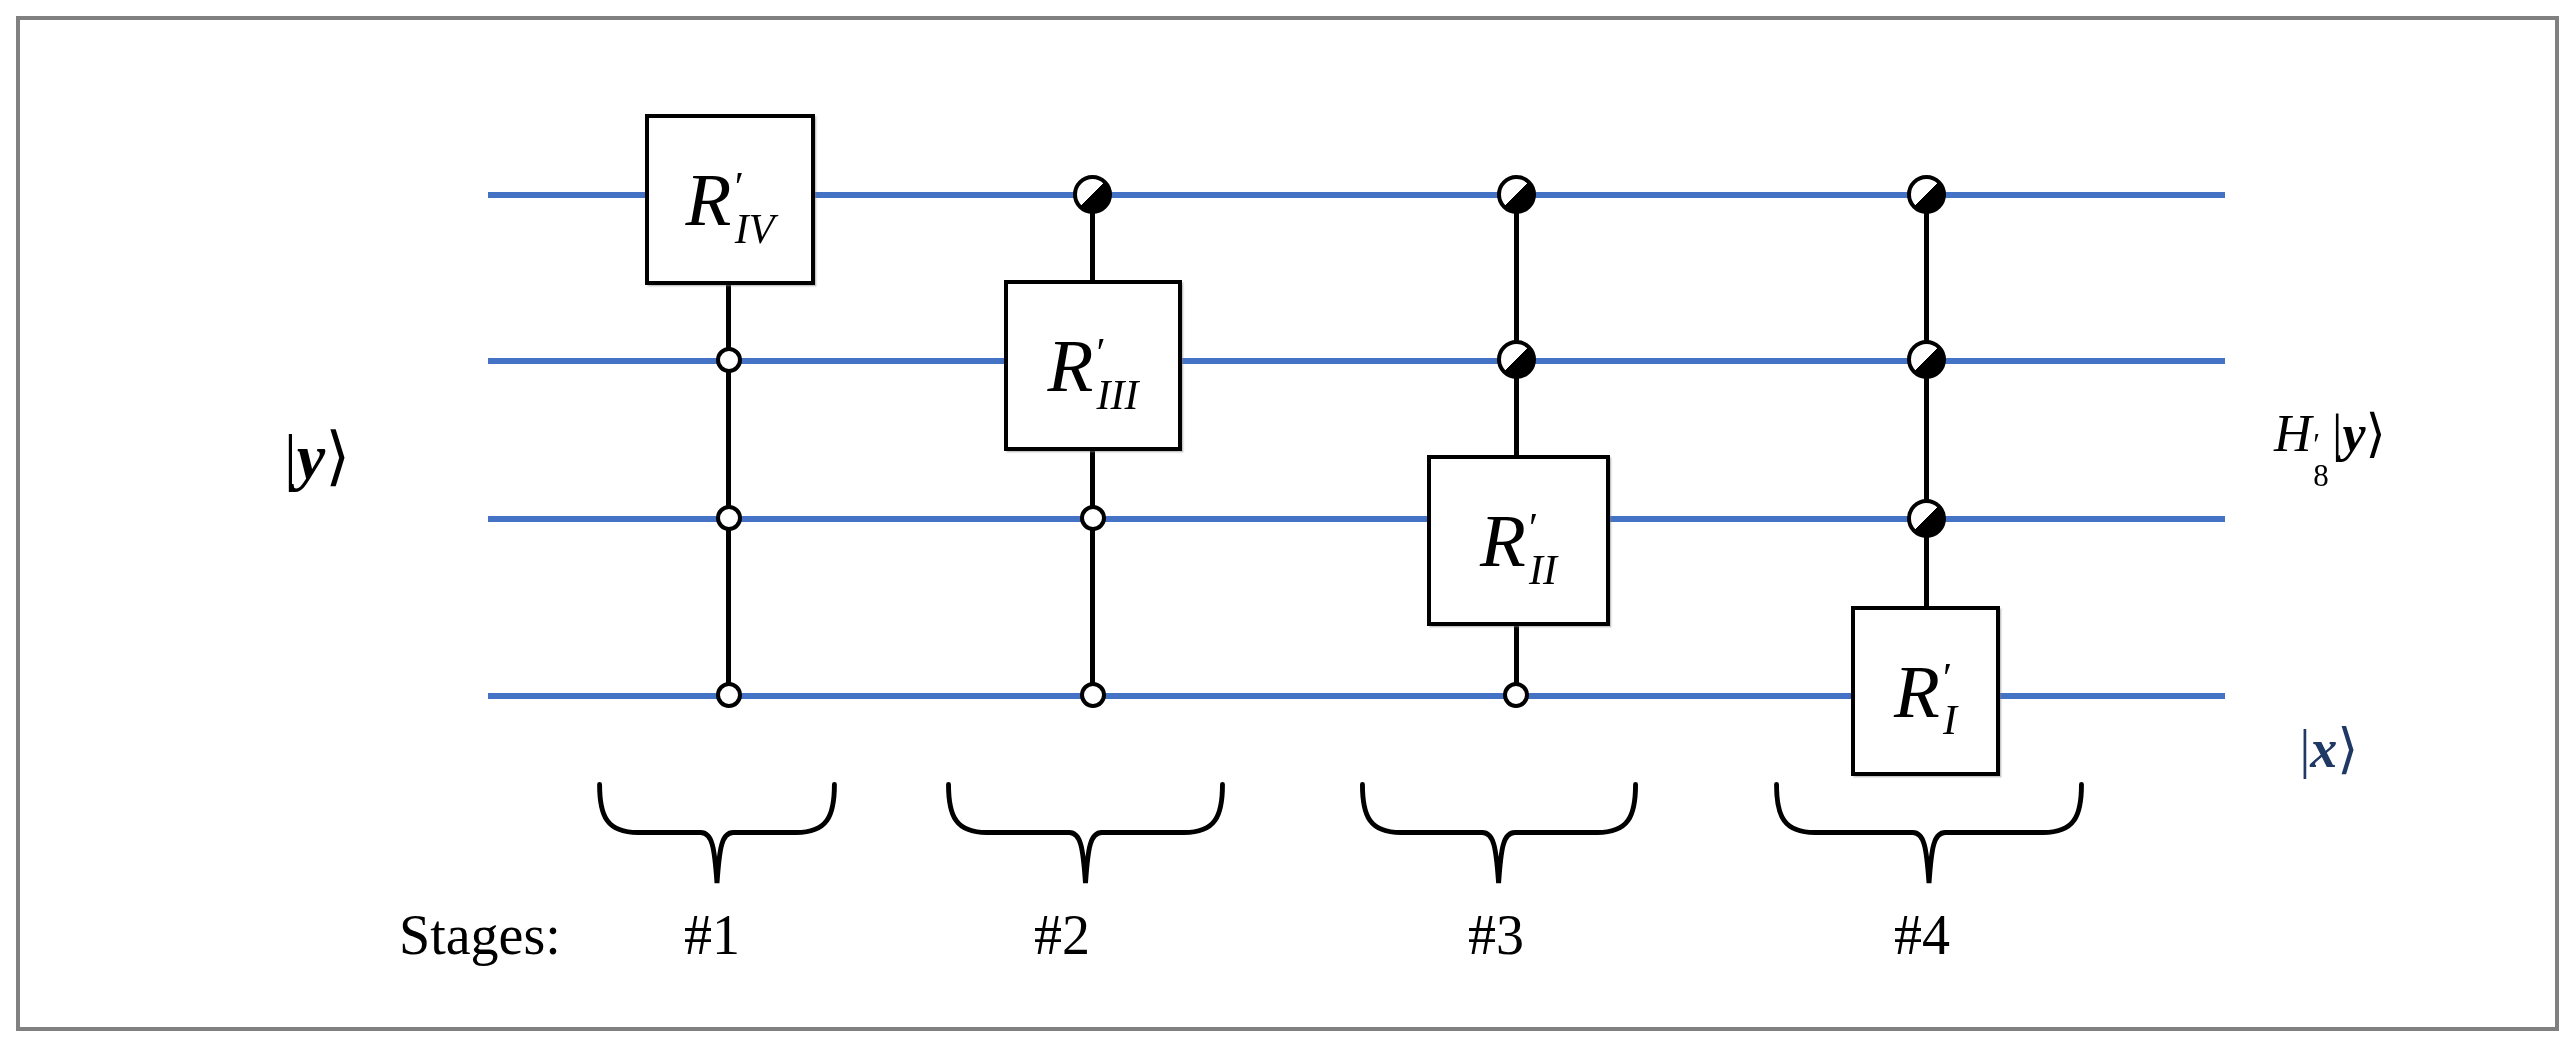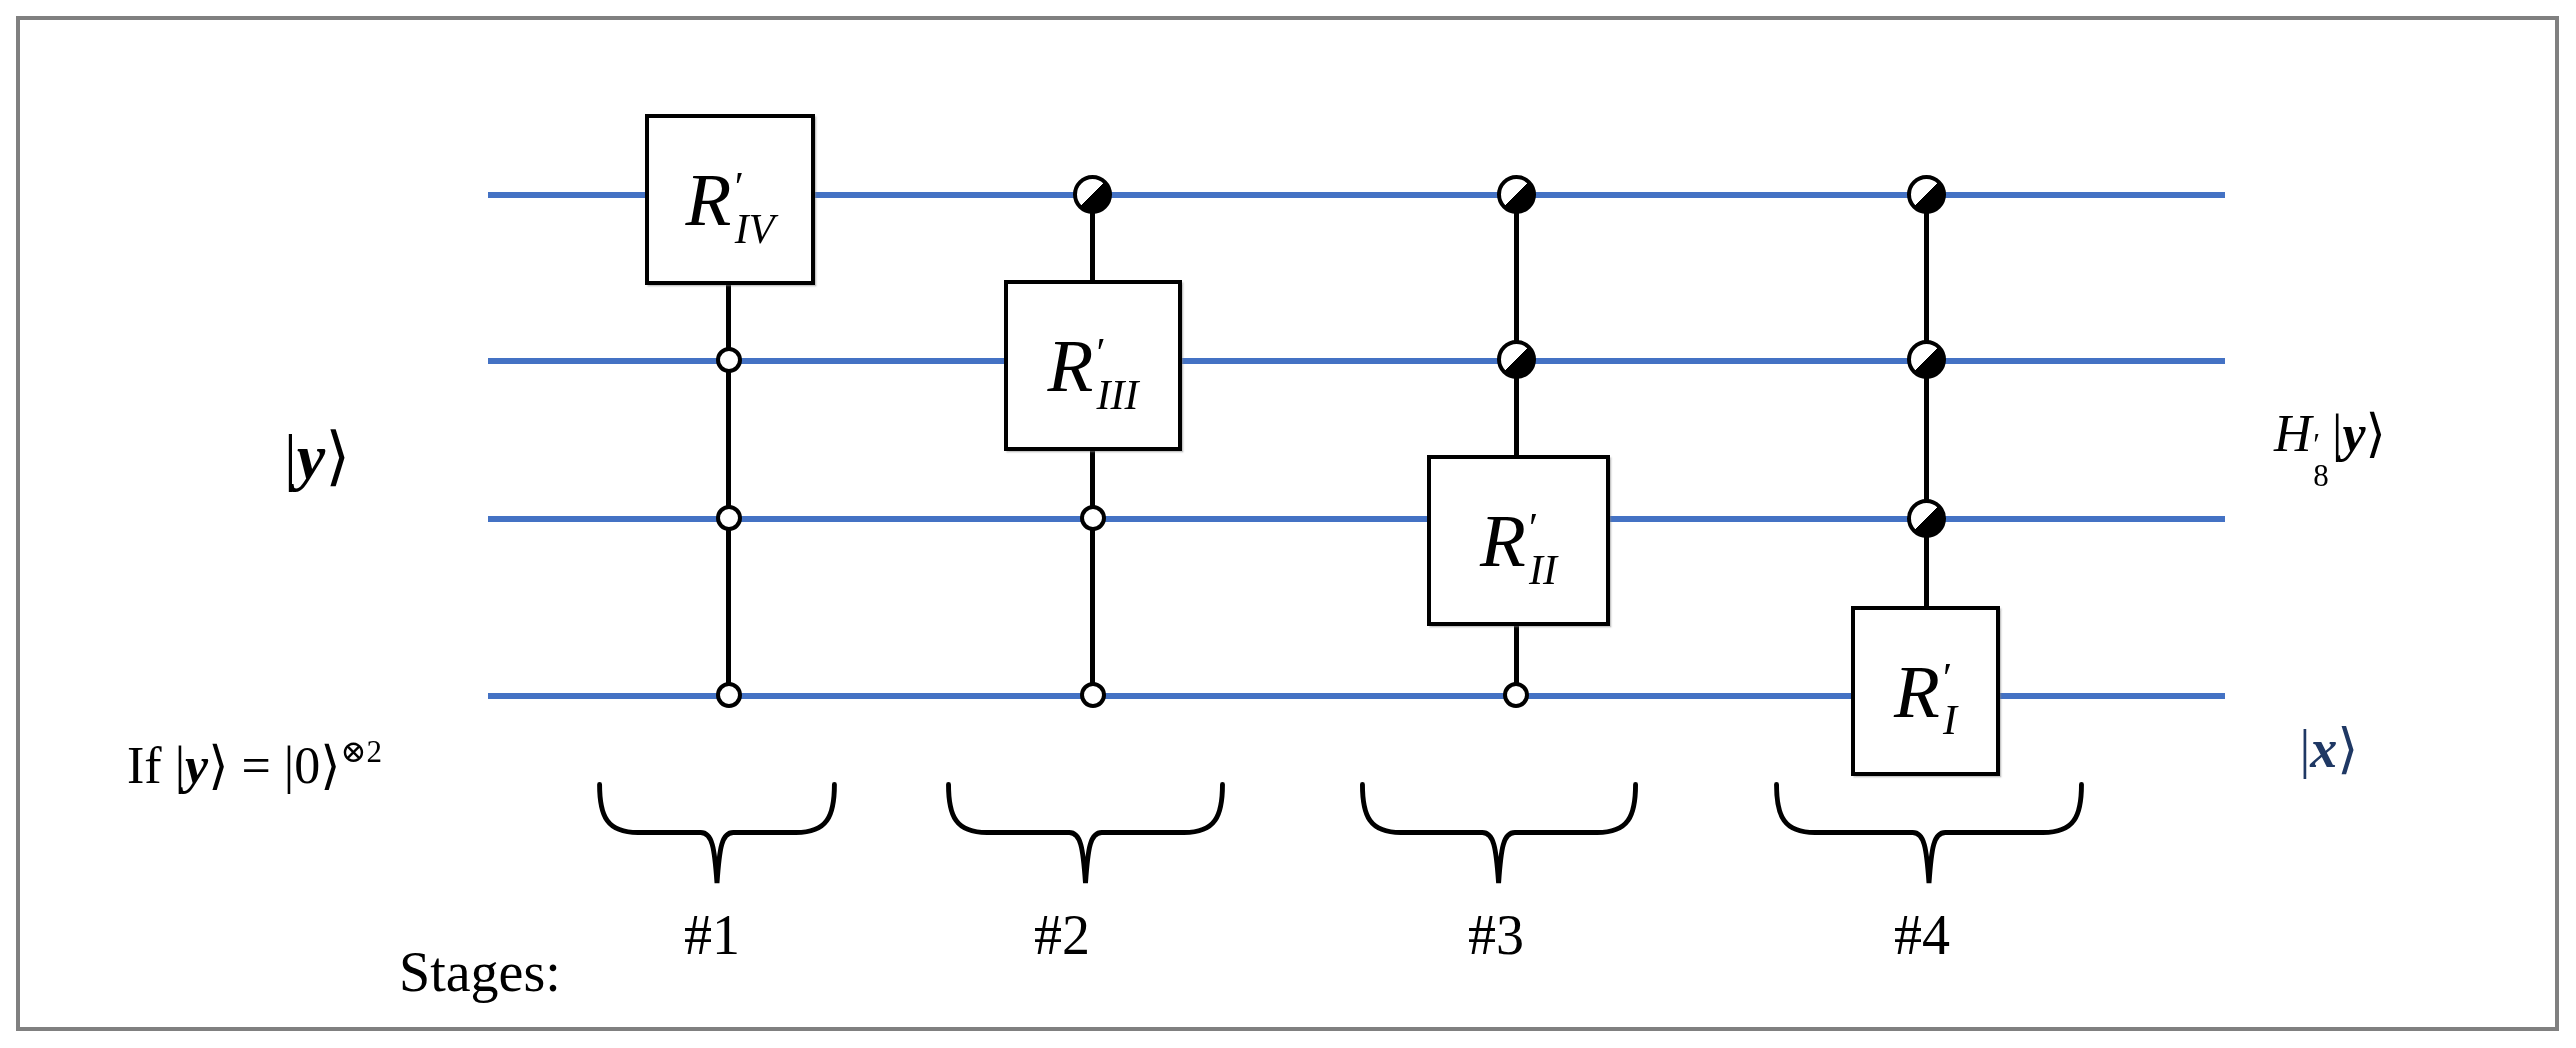--- a/index.html
+++ b/index.html
@@ -122,29 +122,28 @@
       </svg>
   </div>
   <div class="brace" style="left:1774px;width:310px;">
     <svg class="bracesvg" width="310" height="106" viewBox="0 0 380 130">
         <path d="M 3 3 C 3 42 12 62 50 62 L 170 62 C 184 62 187 80 190 124 C 193 80 196 62 210 62 L 330 62 C 368 62 377 42 377 3"></path>
       </svg>
   </div>
 
   <div class="mathlabel ket-y center-xy" style="left:317px;top:457px;"><span>|</span><span class="bi">y</span><span>⟩</span></div>
 
-  <div class="mathlabel cond center-y" style="left:127px;top:764px;"><span>If |</span><span class="bi">y</span><span>⟩ = |0⟩</span><sup>⊗2</sup></div>
 
   <div class="mathlabel hlabel center-xy" style="left:2330px;top:447px;"><span class="it">H</span><span class="ss">
         <span class="pr">′</span>
         <span class="pr">8</span>
       </span><span>|</span><span class="bi">y</span><span>⟩</span></div>
 
   <div class="mathlabel xlabel center-xy" style="left:2329px;top:749px;"><span>|</span><span class="bi">x</span><span>⟩</span></div>
 
-  <div class="mathlabel caption center-y" style="left:399px;top:972px;">Stages:</div>
+  <div class="mathlabel caption center-y" style="left:399px;top:935px;">Stages:</div>
   <div class="mathlabel caption center-xy" style="left:712px;top:935px;">#1</div>
   <div class="mathlabel caption center-xy" style="left:1062px;top:935px;">#2</div>
   <div class="mathlabel caption center-xy" style="left:1496px;top:935px;">#3</div>
   <div class="mathlabel caption center-xy" style="left:1922px;top:935px;">#4</div>
 
 </div>
 
 
 </body></html>

